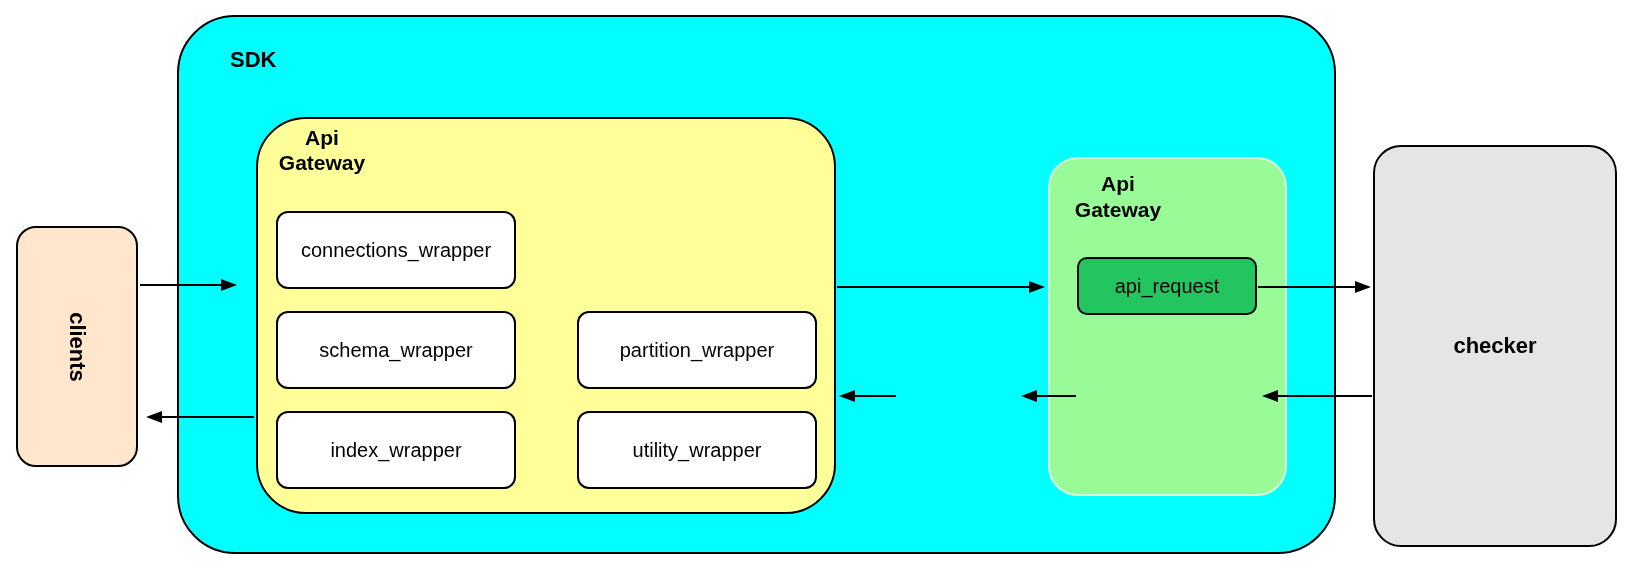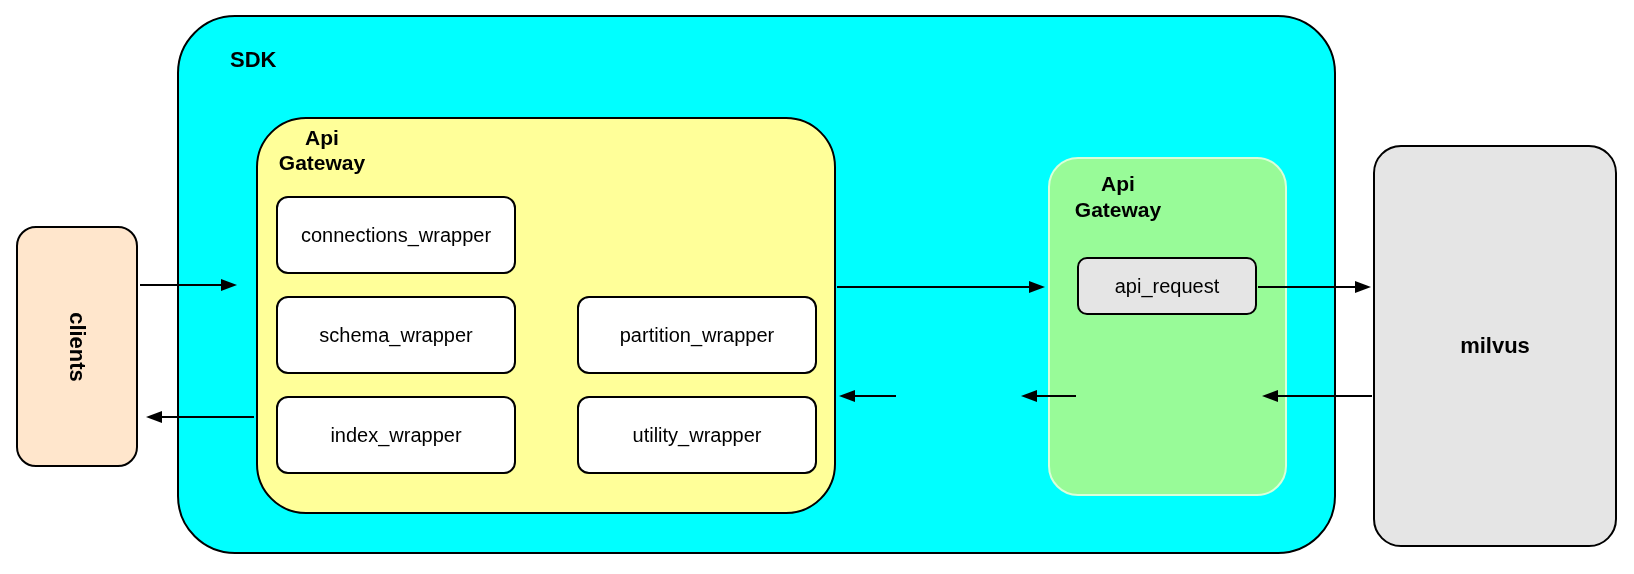--- a/index.html
+++ b/index.html
@@ -36,20 +36,21 @@
   .wrapper-label {
     position:absolute; left:8px; top:6px; width:112px;
     text-align:center; font-weight:bold; font-size:21px; line-height:25px;
   }
   .module {
     position:absolute; width:240px; height:78px;
     box-sizing:border-box; border:2px solid #000;
     background:#ffffff; border-radius:12px;
     display:flex; align-items:center; justify-content:center;
     font-size:20px;
+    margin-top:15px;
   }
   .m-connections { left:18px;  top:77px;  }
   .m-collections { left:319px; top:77px;  }
   .m-schema      { left:18px;  top:177px; }
   .m-partition   { left:319px; top:177px; }
   .m-index       { left:18px;  top:277px;justify-content:center; }
   .m-utility     { left:319px; top:277px; }
   
   .checker {
     position:absolute; left:718px; top:350px; width:120px; height:58px;
@@ -64,21 +65,21 @@
     box-sizing:border-box; border:2px solid #d9ffd9;
     background:#98fb98; border-radius:30px;
   }
   .gateway-label {
     position:absolute; left:10px; top:12px; width:116px;
     text-align:center; font-weight:bold; font-size:21px; line-height:26px;
   }
   .gw-node {
     position:absolute; left:27px; width:180px; height:58px;
     box-sizing:border-box; border:2px solid #000;
-    background:#e5e5e5; border-radius:10px;
+    background:#22c55e; border-radius:10px;
     display:flex; align-items:center; justify-content:center;
     font-size:20px;
   }
   .gw-request  { top:98px;  }
   .gw-response { top:208px; }
   
   .milvus {
     left:1373px; top:145px; width:244px; height:402px;
     background:#e5e5e5; border-radius:28px;
     display:flex; align-items:center; justify-content:center;
@@ -131,21 +132,21 @@
         <div>Api</div>
         <div>Gateway</div>
       </div>
       <div class="gw-node gw-request">
         <span>api_request</span>
       </div>
     </div>
   </div>
 
   <div class="box milvus">
-    <span>milvus</span>
+    <span>checker</span>
   </div>
 
   <svg class="arrows" viewBox="0 0 1634 574" xmlns="http://www.w3.org/2000/svg">
     <defs>
       <marker id="ah" markerWidth="9" markerHeight="6" refX="0.5" refY="3" orient="auto" markerUnits="strokeWidth">
         <path d="M0,0 L8,3 L0,6 Z" fill="#000"></path>
       </marker>
     </defs>
     <line x1="140" y1="285" x2="222" y2="285" marker-end="url(#ah)"></line>
     <line x1="837" y1="287" x2="1030" y2="287" marker-end="url(#ah)"></line>

